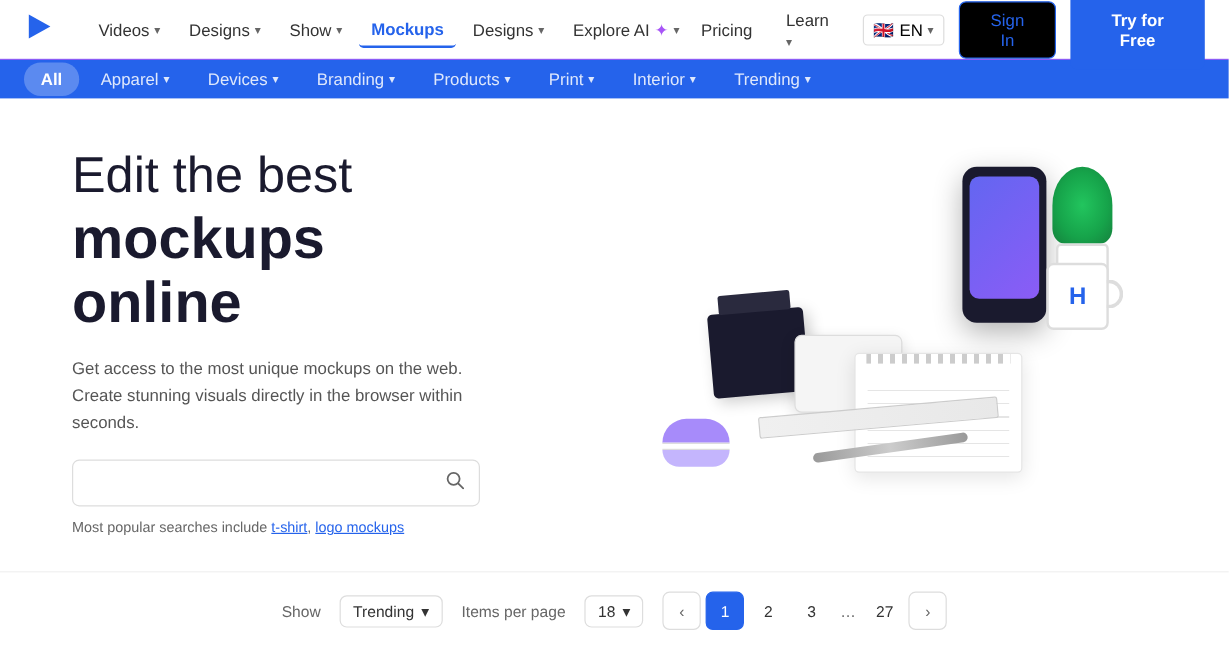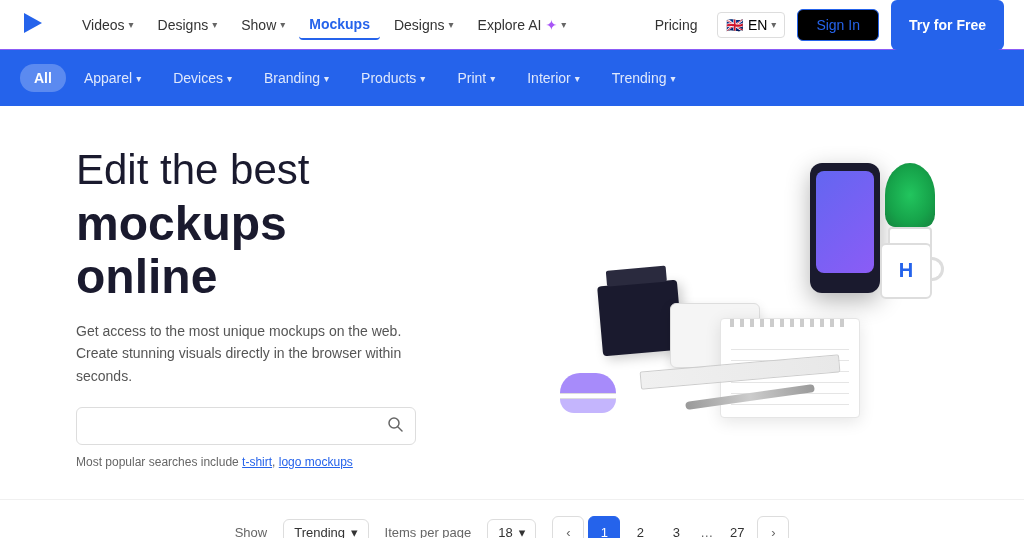--- a/index.html
+++ b/index.html
@@ -35,36 +35,36 @@
       padding: 7px 18px; border-radius: 6px; cursor: pointer; font-size: 14px; font-weight: 500;
     }
     .try-free-btn {
       background: #2563eb; color: #fff;
       padding: 17px 18px; border-radius: 6px; cursor: pointer; font-size: 14px; font-weight: 600;
       border: none;
     }
 
     
     .cat-bar {
-      background: #2563eb; display: flex; align-items: center; padding: 0 20px; height: 56px; gap: 4px;
+      background: #2563eb; display: flex; align-items: center; padding: 0 20px; height: 32px; gap: 4px;
     }
     .cat-item {
       display: flex; align-items: center; gap: 4px;
       padding: 6px 14px; cursor: pointer; font-size: 14px; color: rgba(255,255,255,0.85);
       border-radius: 20px; white-space: nowrap;
     }
     .cat-item.active { background: rgba(255,255,255,0.25); color: #fff; font-weight: 600; }
     .cat-chevron { font-size: 10px; }
 
     
     .hero {
       display: flex; align-items: center; padding: 40px 60px 30px 60px;
       min-height: 340px; position: relative; overflow: hidden;
     }
-    .hero-left { flex: 0 0 420px; z-index: 2; margin-left: 16px; }
+    .hero-left { flex: 0 0 420px; z-index: 2; }
     .hero-title-light { font-size: 42px; font-weight: 400; color: #1a1a2e; line-height: 1.15; margin-bottom: 4px; }
     .hero-title-bold { font-size: 48px; font-weight: 800; color: #1a1a2e; line-height: 1.1; margin-bottom: 16px; }
     .hero-subtitle { font-size: 14px; color: #555; line-height: 1.6; max-width: 340px; margin-bottom: 20px; }
     .search-bar {
       display: flex; align-items: center;
       border: 1.5px solid #ddd; border-radius: 6px; padding: 8px 12px;
       background: #fff; max-width: 340px; gap: 8px;
     }
     .search-input {
       flex: 1; border: none; outline: none; font-size: 14px; color: #333;
@@ -238,20 +238,24 @@
     <div class="nav-item">
       <span class="explore-ai-badge">
         <span>Explore AI</span>
         <span class="ai-star">✦</span>
       </span>
       <span class="nav-chevron">▾</span>
     </div>
   </div>
   <div class="nav-right">
     <span class="nav-right-item">Pricing</span>
+    <span class="nav-right-item">
+      <span>Learn</span>
+      <span class="nav-chevron">▾</span>
+    </span>
     <div class="lang-btn">
       <span>🇬🇧</span>
       <span>EN</span>
       <span class="nav-chevron">▾</span>
     </div>
     <button class="sign-in-btn">Sign In</button>
     <button class="try-free-btn">Try for Free</button>
   </div>
 </nav>
 

